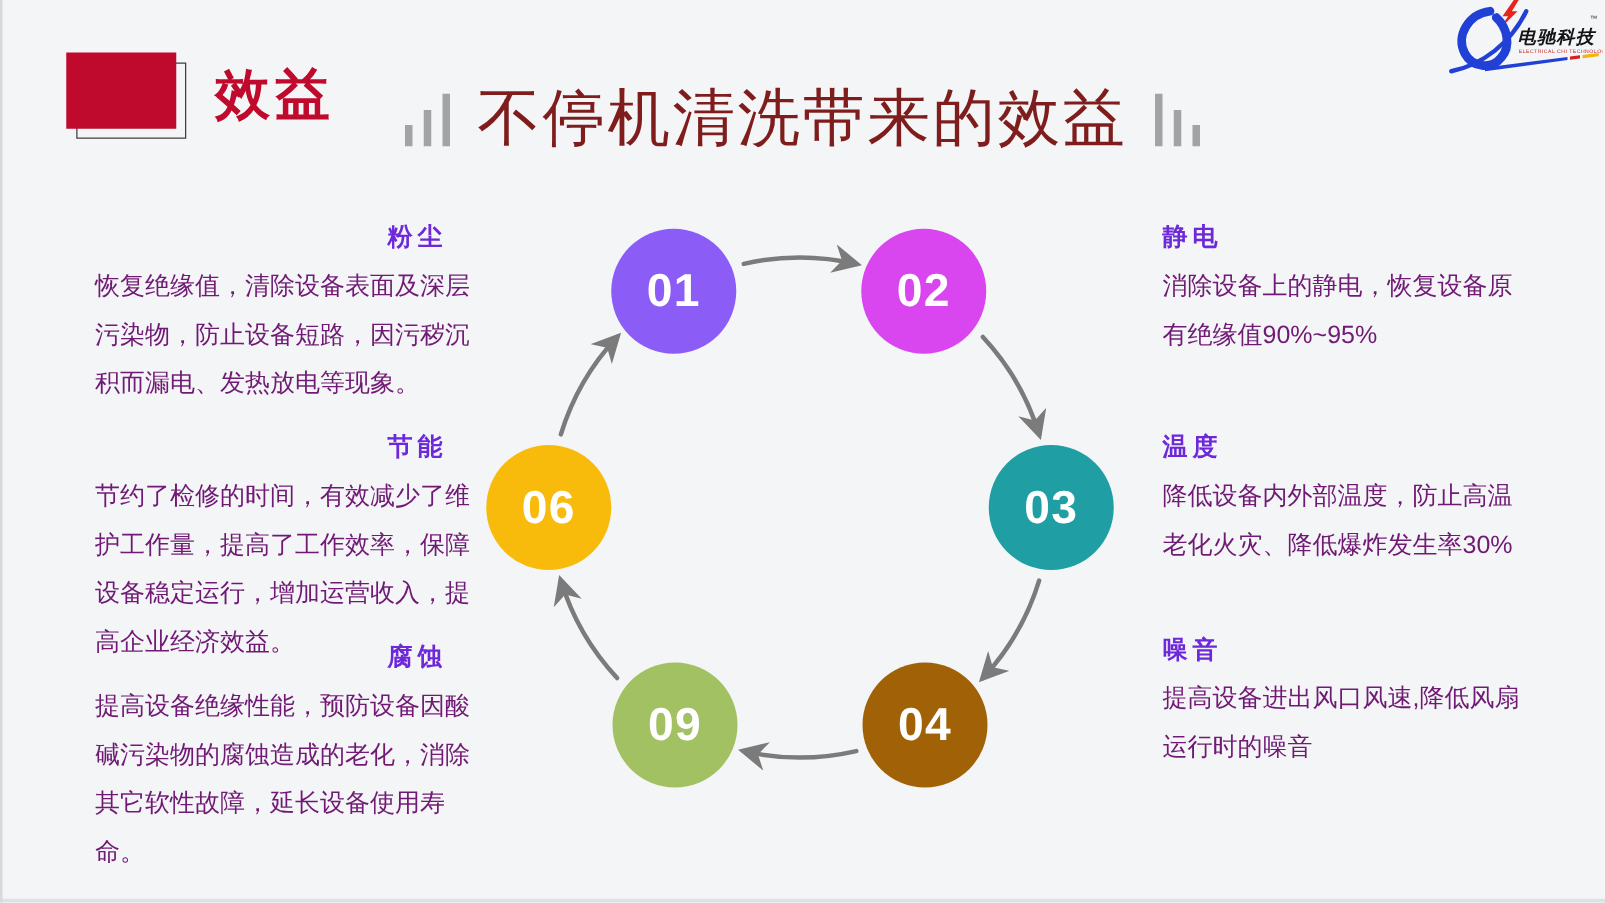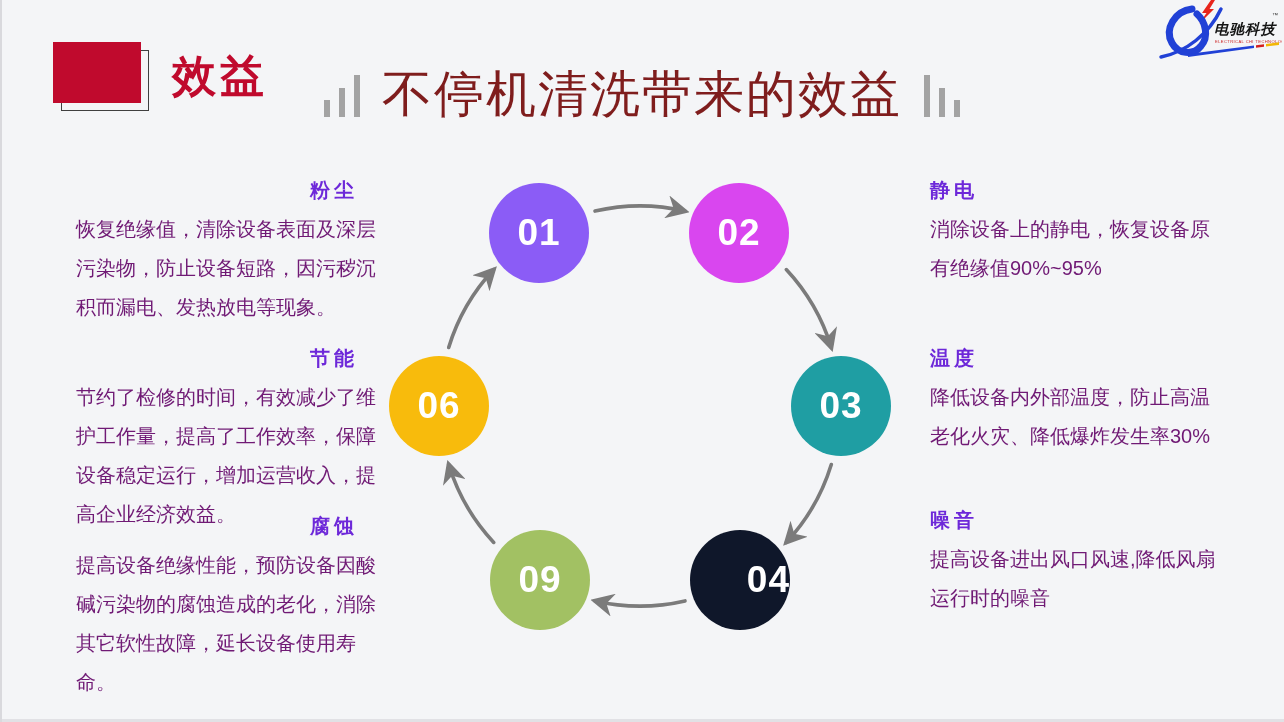--- a/index.html
+++ b/index.html
@@ -129,21 +129,21 @@
 
   <div class="circle c01" style="background: #8b5cf6;">
     <span>01</span>
   </div>
   <div class="circle c02" style="background: #d946ef;">
     <span>02</span>
   </div>
   <div class="circle c03" style="background: rgb(31, 158, 163);">
     <span>03</span>
   </div>
-  <div class="circle c04" style="background: #0f172a; justify-content: flex-end;">
+  <div class="circle c04" style="background: #a16207;">
     <span>04</span>
   </div>
   <div class="circle c05" style="background: rgb(162, 193, 99);">
     <span>09</span>
   </div>
   <div class="circle c06" style="background: rgb(248, 187, 12);">
     <span>06</span>
   </div>
 
   <div class="benefit left pos-l1">

